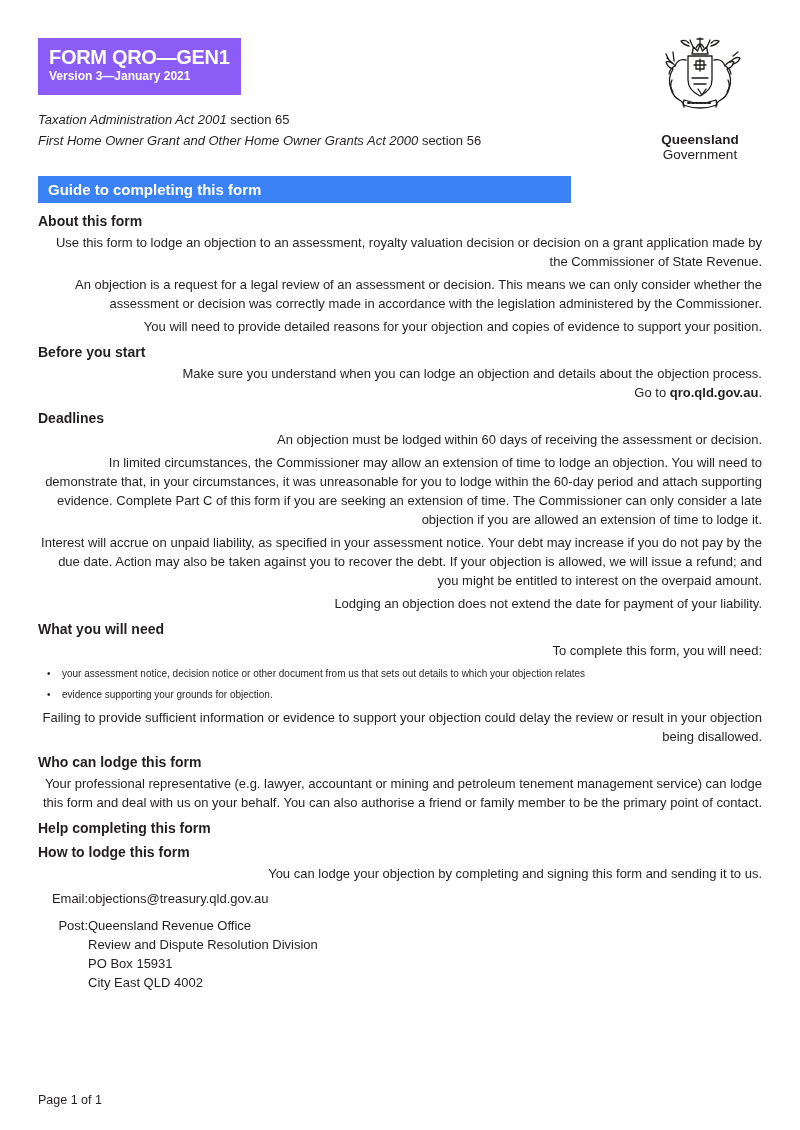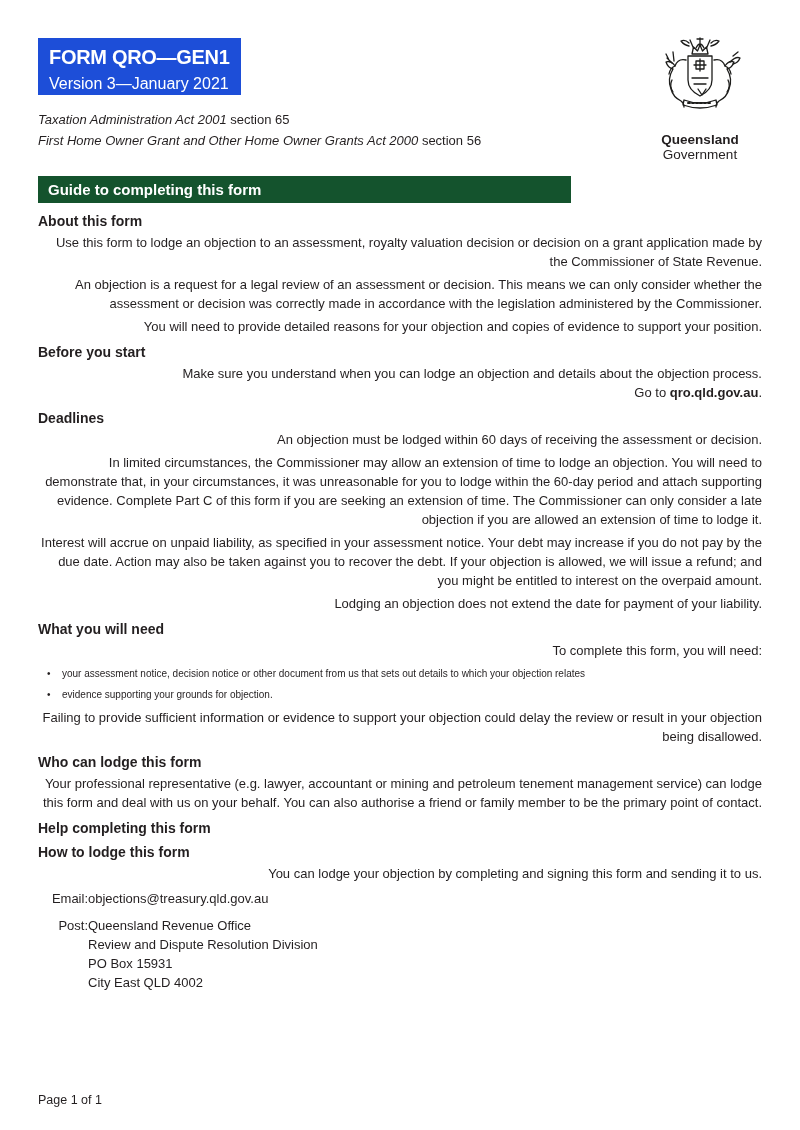--- a/index.html
+++ b/index.html
@@ -7,47 +7,47 @@
   body {
     background:#ffffff;
     color:#231f20;
     font-family:"Liberation Sans", sans-serif;
     position:relative;
     overflow:hidden;
   }
   .page { padding:38px 38px 0 38px; width:800px; }
 
   .title-box {
-    background:#1d4ed8;
+    background:#8b5cf6;
     color:#ffffff;
     width:203px;
     height:57px;
     padding:8px 11px 0 11px;
   }
   .form-code { font-size:20px; font-weight:bold; letter-spacing:-0.3px; }
-  .version { font-size:16px; font-weight:normal; margin-top:6px; }
+  .version { font-size:12px; font-weight:bold; }
 
   .logo {
     position:absolute;
     top:34px;
     right:50px;
     width:100px;
     text-align:center;
     line-height:15px;
   }
   .logo svg { display:block; margin:0 auto; }
   .logo-name { font-size:13.5px; font-weight:bold; margin-top:2px; }
   .logo-sub  { font-size:13.5px; }
 
   .legislation { margin-top:14px; font-size:13px; line-height:21px; }
   .legislation .act { font-style:italic; }
 
   .banner {
     margin-top:25px;
-    background:#14532d;
+    background:#3b82f6;
     color:#ffffff;
     width:533px;
     height:27px;
     display:flex;
     align-items:center;
     padding-left:10px;
     font-size:15px;
     font-weight:bold;
   }
 

